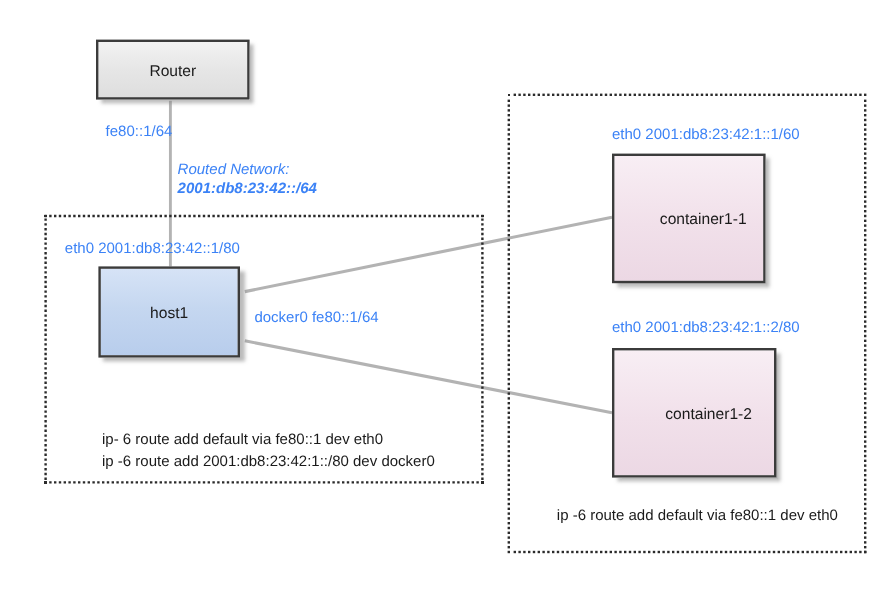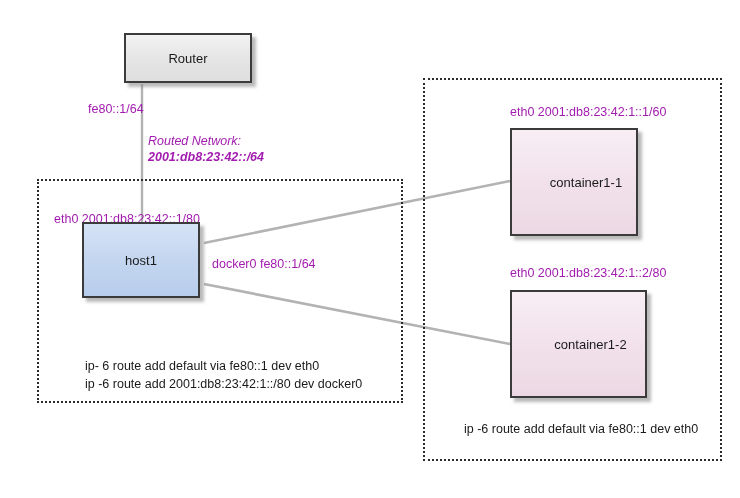--- a/index.html
+++ b/index.html
@@ -30,39 +30,38 @@
     border: 2px solid #3b3b3b;
     display: flex;
     align-items: center;
     justify-content: center;
     font-size: 13px;
     color: #1a1a1a;
     box-shadow: 4px 4px 3px rgba(130,130,130,0.55);
   }
   .node-router {
     background: linear-gradient(to bottom, #f2f2f2 0%, #e6e6e6 50%, #dedede 100%);
-    margin-left: 44px;
   }
   .node-host {
     background: linear-gradient(to bottom, #d6e3f6 0%, #c5d7f0 45%, #b8cdec 100%);
   }
   .node-container {
     background: linear-gradient(to bottom, #f8eef4 0%, #f1e0ea 55%, #ecd8e4 100%);
     padding-left: 24px;
   }
   .group-box {
     position: absolute;
     box-sizing: border-box;
     border: 2px dotted #2b2b2b;
     background: transparent;
   }
   .label {
     position: absolute;
     font-size: 12.5px;
-    color: #a21caf;
+    color: #3b82f6;
     white-space: nowrap;
     line-height: 1.35;
   }
   .label-italic {
     font-style: italic;
   }
   .cmd-block {
     position: absolute;
     font-size: 12.5px;
     color: #1a1a1a;
@@ -88,21 +87,21 @@
 
   <div class="node node-router" style="left:80px; top:33px; width:128px; height:50px;">
     <span>Router</span>
   </div>
 
   <div class="label" style="left:88px; top:101px;">fe80::1/64</div>
 
   <div class="label label-italic" style="left:148px; top:133px;">Routed Network:</div>
   <div class="label label-italic" style="left:148px; top:149px;font-weight:bold;">2001:db8:23:42::/64</div>
 
-  <div class="label" style="left:54px; top:199px;margin-top:12px;">eth0 2001:db8:23:42::1/80</div>
+  <div class="label" style="left:54px; top:199px;">eth0 2001:db8:23:42::1/80</div>
 
   <div class="node node-host" style="left:82px; top:222px; width:118px; height:76px;">
     <span>host1</span>
   </div>
 
   <div class="label" style="left:212px; top:256px;">docker0 fe80::1/64</div>
 
   <div class="cmd-block" style="left:53px; top:357px;">
     <span class="cmd-line">ip- 6 route add default via fe80::1 dev eth0</span>
     <span class="cmd-line">ip -6 route add 2001:db8:23:42:1::/80 dev docker0</span>

